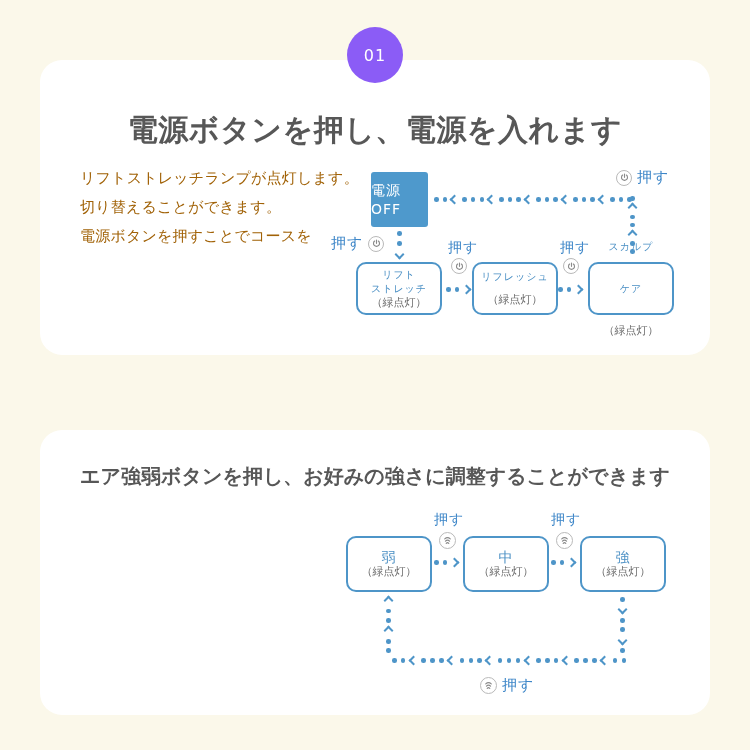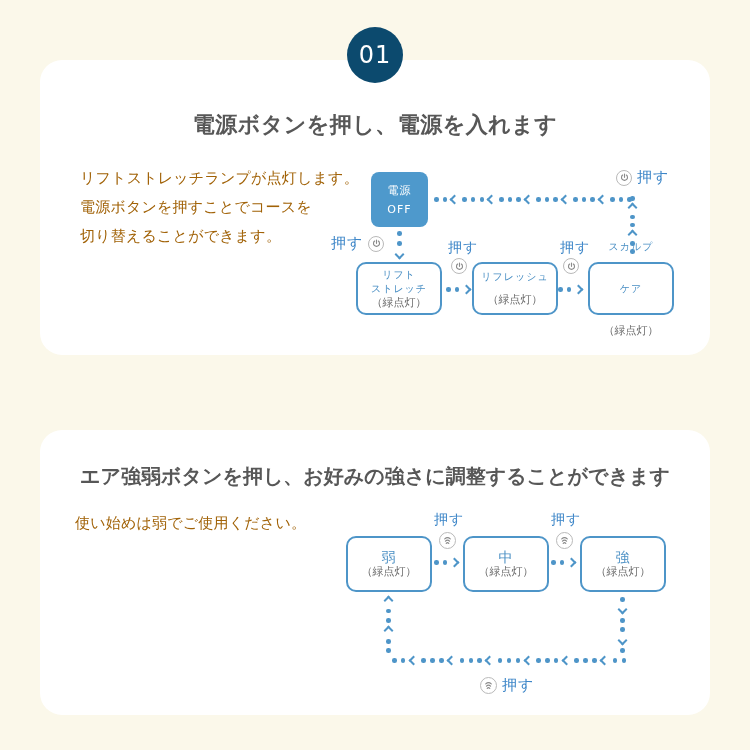--- a/index.html
+++ b/index.html
@@ -14,45 +14,45 @@
     overflow:hidden;
   }
   .card{
     position:absolute;left:40px;width:670px;
     background:#ffffff;border-radius:22px;
   }
   .card.c1{top:60px;height:295px;}
   .card.c2{top:430px;height:285px;}
   .badge{
     position:absolute;left:347px;width:56px;height:56px;
-    background:#0c4a6e;border-radius:50%;
-    color:#ffffff;font-size:24px;font-weight:500;letter-spacing:1px;
+    background:#8b5cf6;border-radius:50%;
+    color:#ffffff;font-size:16px;font-weight:500;letter-spacing:1px;
     display:flex;align-items:center;justify-content:center;
     z-index:3;
     text-align:center;
   }
   .badge.b1{top:27px;}
   .badge.b2{top:392px;}
   .step-title{
     position:absolute;left:40px;width:670px;text-align:center;
     color:#575757;font-weight:600;margin:0;
   }
-  .t1{top:110px;font-size:22px;letter-spacing:0.5px;}
+  .t1{top:110px;font-size:30px;letter-spacing:0.5px;}
   .t2{top:463px;font-size:20px;letter-spacing:0px;}
   .desc{
     position:absolute;color:#a16207;font-size:15px;line-height:29px;
     letter-spacing:0.2px;
   }
   .d1{left:80px;top:164px;}
   .d2{left:75px;top:509px;}
   .power-btn{
     position:absolute;left:371px;top:172px;width:57px;height:55px;
-    background:#4e99cc;border-radius:8px;color:#ffffff;
-    display:flex;flex-direction:column;align-items:center;justify-content:center;
-    font-size:11px;line-height:19px;letter-spacing:1px;font-weight:500;
+    background:#4e99cc;border-radius:3px;color:#ffffff;
+    display:flex;flex-direction:column;align-items:flex-start;justify-content:center;
+    font-size:14px;line-height:19px;letter-spacing:1px;font-weight:500;
   }
   .course-box,.level-box{
     position:absolute;background:#ffffff;border:2px solid #4e95c8;border-radius:10px;
     display:flex;flex-direction:column;align-items:center;justify-content:center;
     box-sizing:border-box;
   }
   .course-box{top:262px;width:86px;height:53px;}
   .level-box{top:536px;width:86px;height:56px;}
   .box-name{color:#4a8fc4;font-size:10px;line-height:14px;letter-spacing:1px;font-weight:500;}
   .level-box .box-name{font-size:14px;line-height:16px;}
@@ -79,22 +79,22 @@
 <body>
 
 <div class="page">
 
   <div class="card c1"></div>
   <div class="badge b1">01</div>
   <h2 class="step-title t1">電源ボタンを押し、電源を入れます</h2>
 
   <div class="desc d1">
     <div>リフトストレッチランプが点灯します。</div>
+    <div>切り替えることができます。</div>
     <div>電源ボタンを押すことでコースを</div>
-    <div>切り替えることができます。</div>
   </div>
 
   <div class="power-btn">
     <span>電源</span>
     <span>OFF</span>
   </div>
 
   <div class="abs flow" style="left:434px;top:194px;width:198px;height:11px;">
       <span class="dot"></span>
       <span class="dot"></span>
@@ -193,23 +193,20 @@
   </div>
   <div class="abs flow" style="left:558px;top:284px;width:24px;height:11px;">
       <span class="dot"></span>
       <span class="dot"></span>
       <span class="chev r"></span>
     </div>
 
   <div class="card c2"></div>
   <h2 class="step-title t2">エア強弱ボタンを押し、お好みの強さに調整することができます</h2>
 
-  <div class="desc d2">
-    <div>使い始めは弱でご使用ください。</div>
-  </div>
 
   <div class="level-box" style="left:346px;">
     <span class="box-name">弱</span>
     <span class="box-status">（緑点灯）</span>
   </div>
   <div class="level-box" style="left:463px;">
     <span class="box-name">中</span>
     <span class="box-status">（緑点灯）</span>
   </div>
   <div class="level-box" style="left:580px;">

